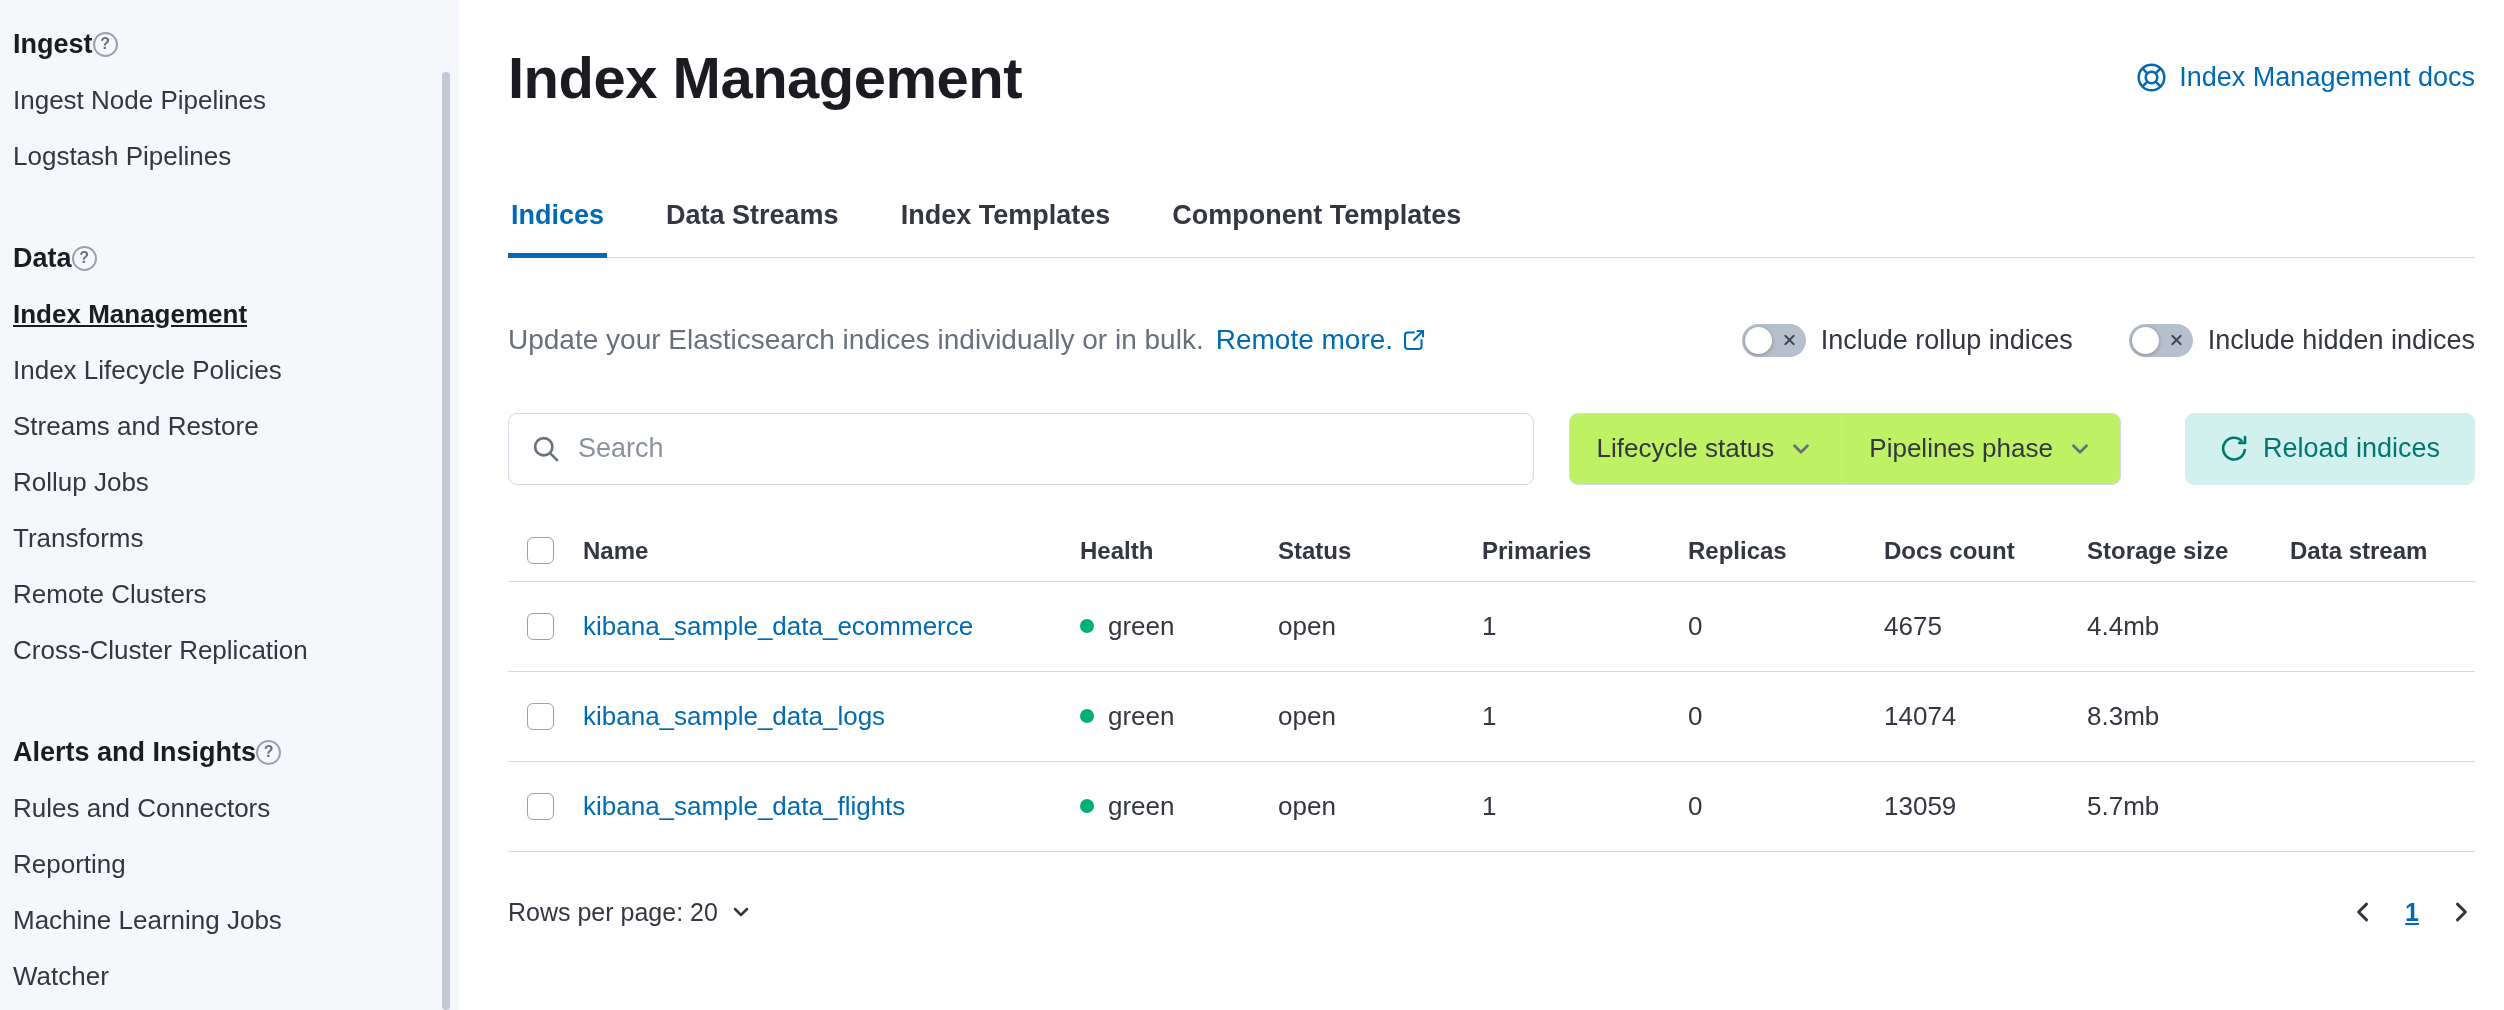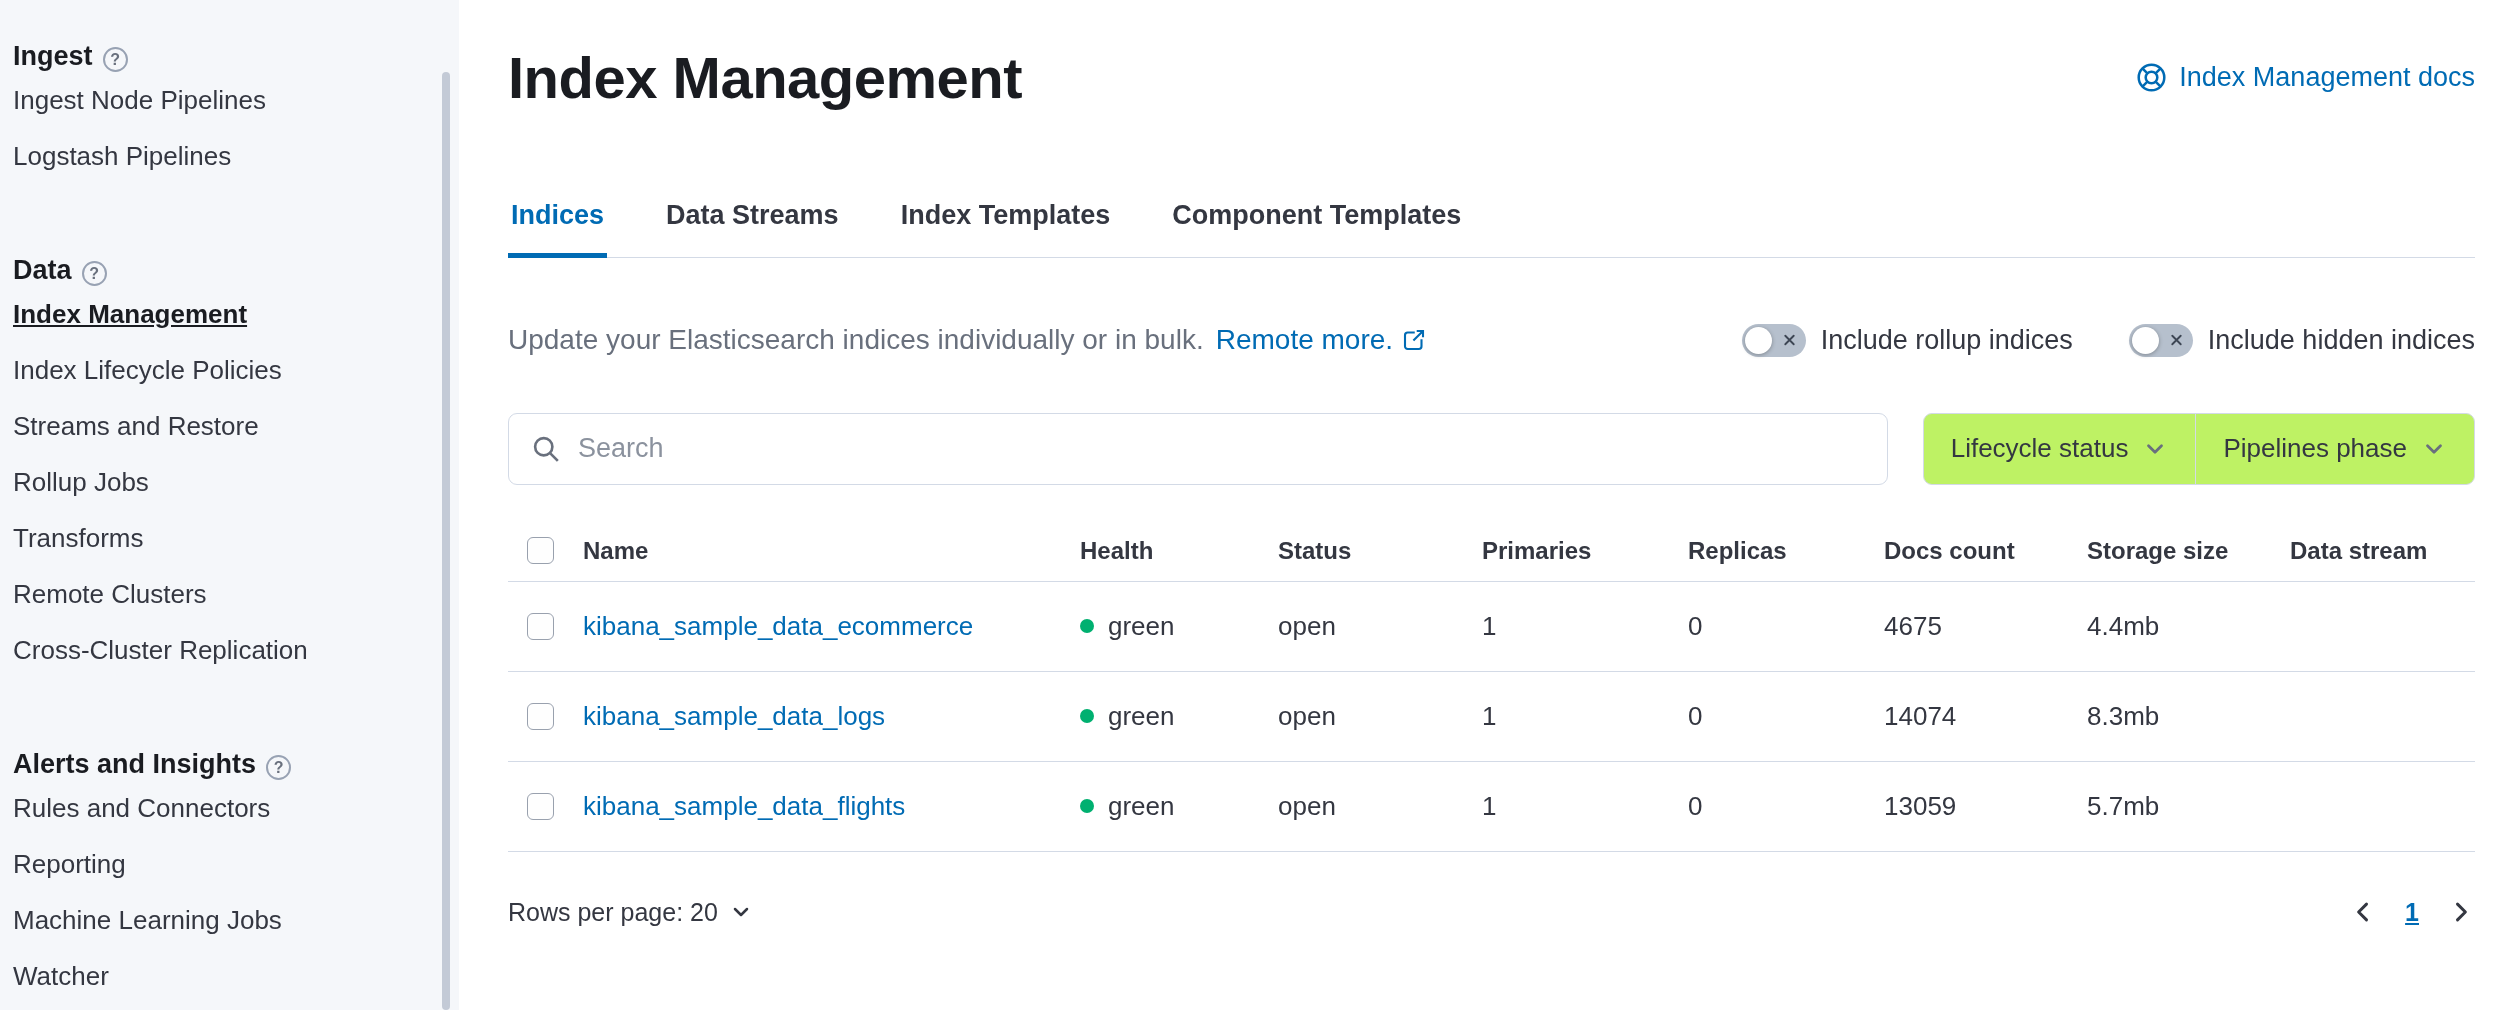--- a/index.html
+++ b/index.html
@@ -11,21 +11,21 @@
   .app { display:flex; width:100%; height:100%; }
 
   
   .sidebar {
     position:relative; width:459px; min-width:459px; height:100%;
     background:#f5f7fa; padding:16px 30px 0 13px;
   }
   .nav-section { margin-top:46px; }
   .nav-section:first-child { margin-top:0; }
   .nav-title {
-    display:flex; align-items:flex-end; gap:10px; height:56px;
+    display:flex; align-items:center; height:56px;
     font-size:27px; font-weight:700; color:#1a1c21;
   }
   .qicon {
     width:25px; height:25px; border:2px solid #98a2b3; border-radius:50%;
     color:#69707d; font-size:16px; font-weight:700; line-height:1;
     display:flex; align-items:center; justify-content:center; cursor:default;
   }
   .nav-item {
     height:56px; display:flex; align-items:center;
     font-size:26px; color:#343741; cursor:pointer; white-space:nowrap;
@@ -258,20 +258,27 @@
             <path d="M4 6l4 4 4-4"></path>
           </svg>
         </button>
         <button class="filter-btn">
           <span>Pipelines phase</span>
           <svg viewBox="0 0 16 16" fill="none" stroke="currentColor" stroke-width="1.7" stroke-linecap="round" stroke-linejoin="round">
             <path d="M4 6l4 4 4-4"></path>
           </svg>
         </button>
       </div>
+      <button class="reload-btn">
+        <svg viewBox="0 0 16 16" fill="none" stroke="currentColor" stroke-width="1.5">
+          <path d="M12.6 3.6A6.2 6.2 0 1 0 14.2 8"></path>
+          <path d="M14.3 1.2v3.3h-3.3" stroke-linecap="round" stroke-linejoin="round"></path>
+        </svg>
+        <span>Reload indices</span>
+      </button>
     </div>
 
     <table class="indices">
       <colgroup>
         <col style="width:75px">
           <col style="width:497px">
           <col style="width:198px">
           <col style="width:204px">
         <col style="width:206px">
           <col style="width:196px">

